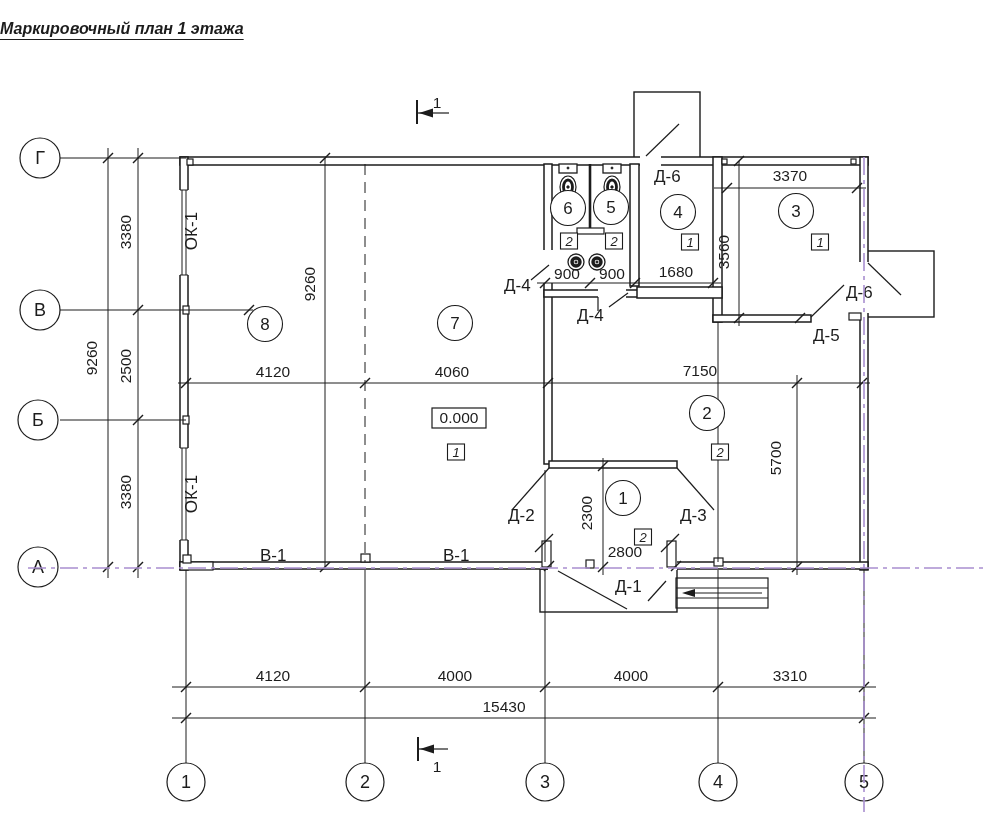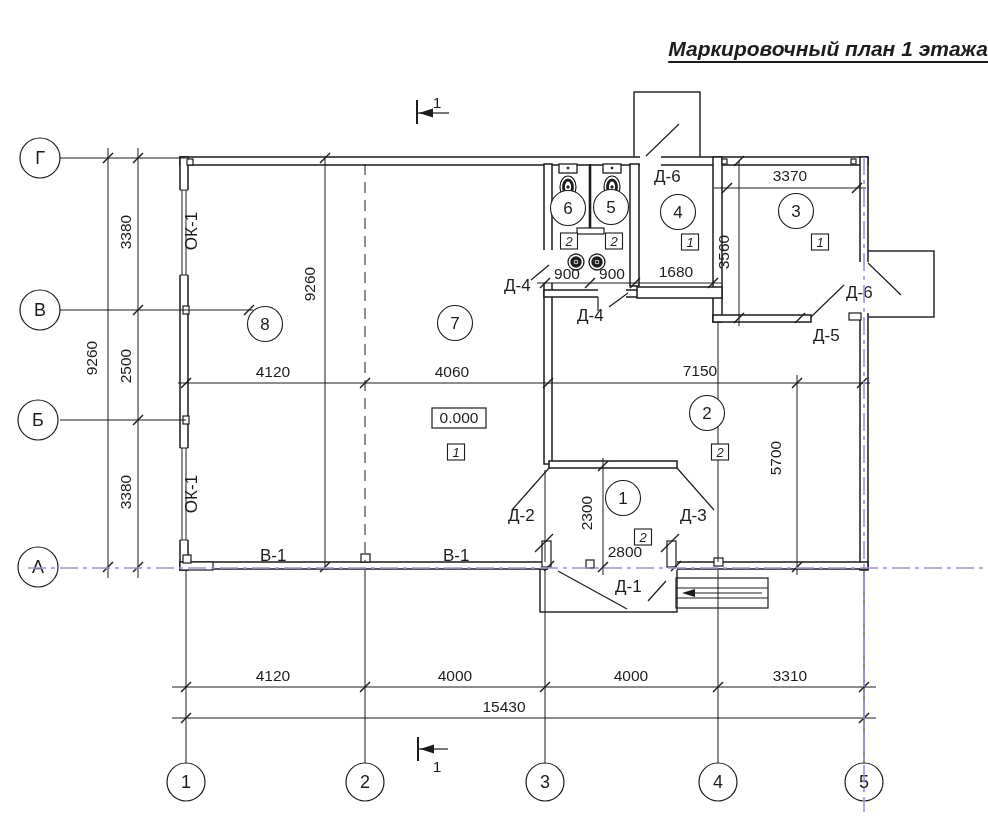--- a/index.html
+++ b/index.html
@@ -1,19 +1,19 @@
 <!DOCTYPE html>
 <html><head>
 <meta charset="utf-8">
 <style>
   html,body{margin:0;padding:0;background:#fff;}
   #stage{position:relative;width:988px;height:817px;background:#fff;overflow:hidden;
          font-family:"Liberation Sans",sans-serif;color:#1c1c1c;}
-  #plan-title{position:absolute;left:0;top:20px;width:988px;text-align:right;
-      font-size:21px;font-style:italic;font-weight:bold;margin-top:17px;}
+  #plan-title{position:absolute;left:0;top:20px;width:988px;text-align:left;
+      font-size:16px;font-style:italic;font-weight:bold;}
   #plan-title span{text-decoration:underline;text-underline-offset:5px;}
   svg text{fill:#1c1c1c;}
   .dim{font-size:15.5px;}
   .lbl{font-size:17px;}
   .room{font-size:17px;}
   .mark{font-size:13px;font-style:italic;}
   .axis{font-size:18px;}
 </style>
 </head>
 <body>

